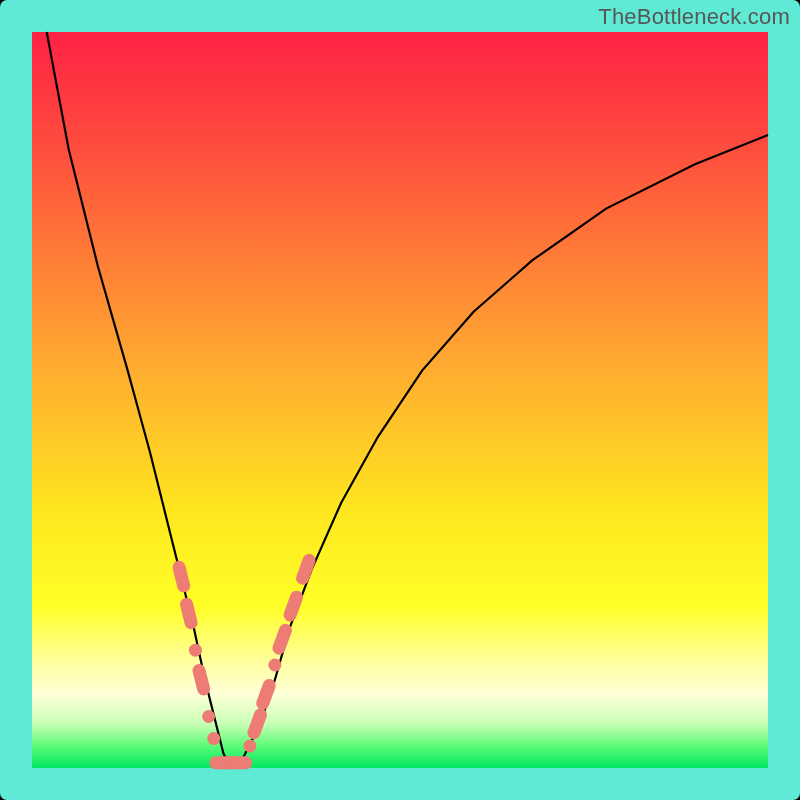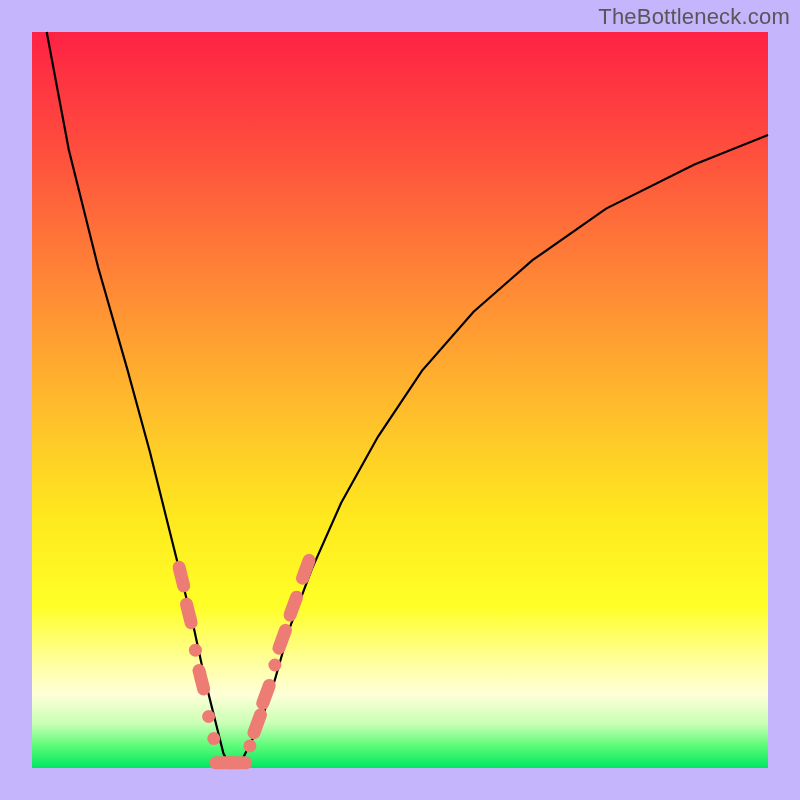--- a/index.html
+++ b/index.html
@@ -8,21 +8,22 @@
     width: 800px;
     height: 800px;
     overflow: hidden;
     background: #000;
     font-family: Arial, Helvetica, sans-serif;
   }
   .stage {
     position: relative;
     width: 800px;
     height: 800px;
-    background: #c4b5fd;
+    background: #5eead4;
+    border-radius: 7px;
   }
   .plot-area {
     position: absolute;
     left: 32px;
     top: 32px;
     width: 736px;
     height: 736px;
     
     background: linear-gradient(
       to bottom,

